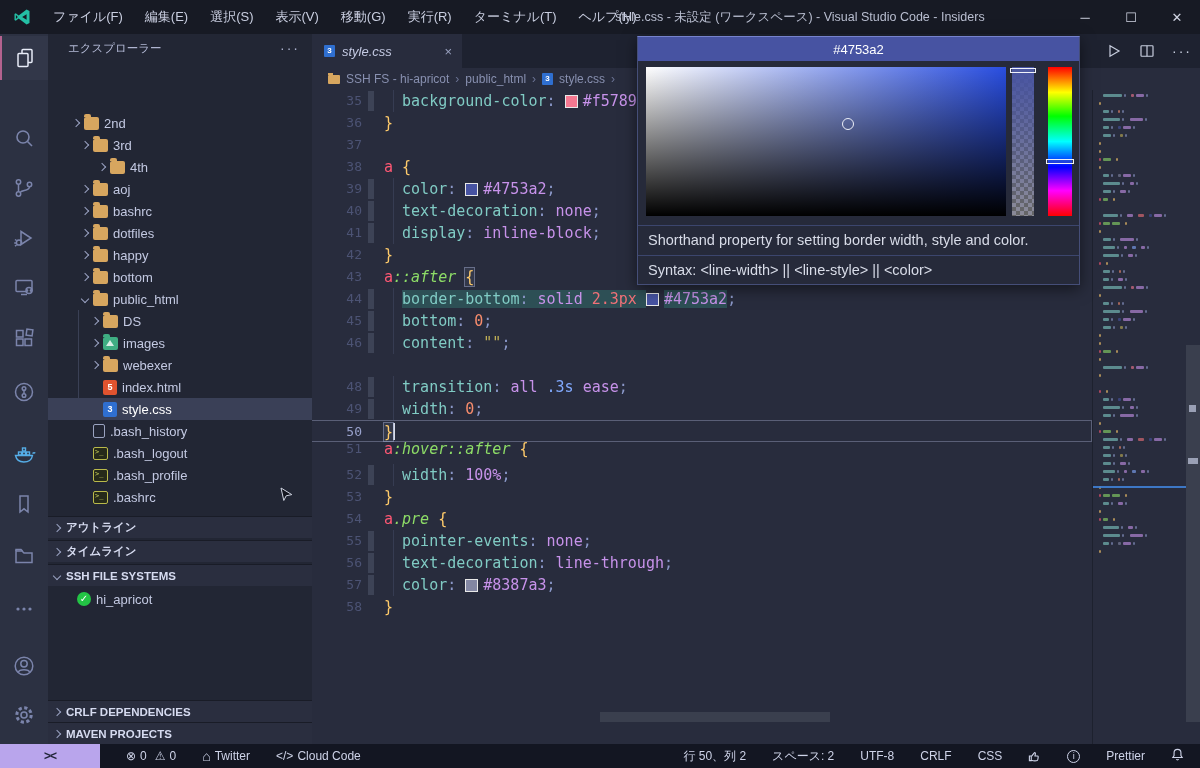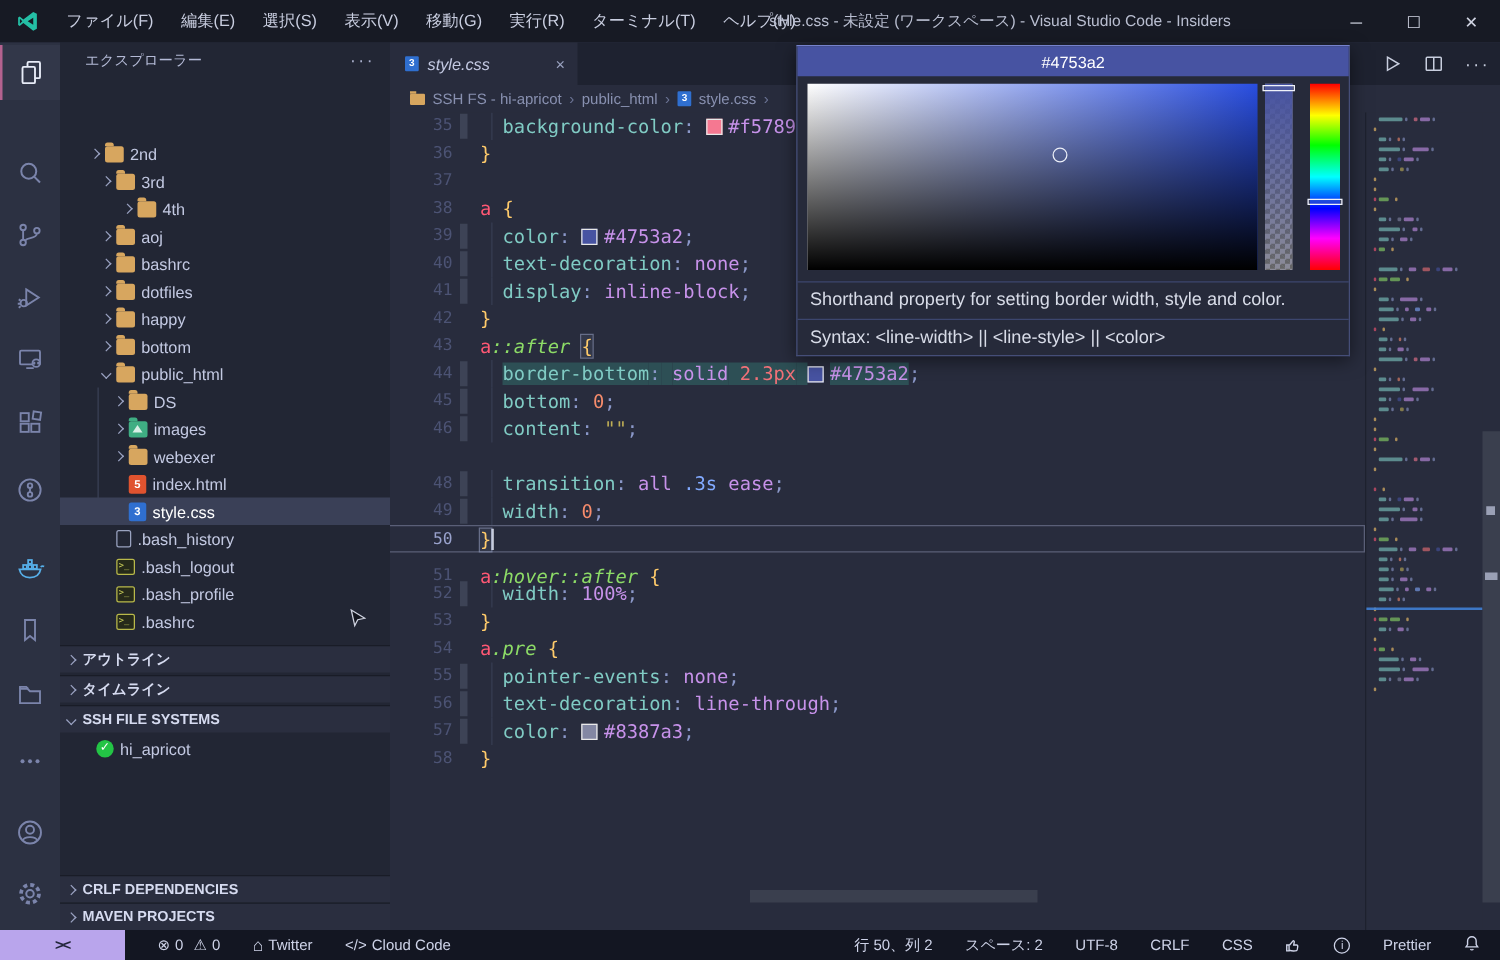--- a/index.html
+++ b/index.html
@@ -429,21 +429,21 @@
         <div class="cl" style="top: 110px;"><span class="ln">40</span><span class="gutbar"></span><span class="iguide"></span><span class="code"><span class="">  </span><span class="tk-prop">text-decoration</span><span class="tk-punc">:</span><span class=""> </span><span class="tk-val">none</span><span class="tk-punc">;</span></span></div>
         <div class="cl" style="top: 132px;"><span class="ln">41</span><span class="gutbar"></span><span class="iguide"></span><span class="code"><span class="">  </span><span class="tk-prop">display</span><span class="tk-punc">:</span><span class=""> </span><span class="tk-val">inline-block</span><span class="tk-punc">;</span></span></div>
         <div class="cl" style="top: 154px;"><span class="ln">42</span><span class="code"><span class="tk-brace">}</span></span></div>
         <div class="cl" style="top: 176px;"><span class="ln">43</span><span class="code"><span class="tk-sel">a</span><span class="tk-pseudo">::after</span><span class=""> </span><span class="tk-brace bm">{</span></span></div>
         <div class="cl" style="top: 198px;"><span class="ln">44</span><span class="gutbar"></span><span class="iguide"></span><span class="code"><span class="">  </span><span class="tk-prop hl">border-bottom</span><span class="tk-punc hl">:</span><span class=" hl"> </span><span class="tk-val hl">solid</span><span class=" hl"> </span><span class="tk-unit hl">2.3px</span><span class=" hl"> </span><span class="swatch hl" style="background: rgb(71, 83, 162);"></span><span class="tk-val hl">#4753a2</span><span class="tk-punc">;</span></span></div>
         <div class="cl" style="top: 220px;"><span class="ln">45</span><span class="gutbar"></span><span class="iguide"></span><span class="code"><span class="">  </span><span class="tk-prop">bottom</span><span class="tk-punc">:</span><span class=""> </span><span class="tk-num">0</span><span class="tk-punc">;</span></span></div>
         <div class="cl" style="top: 242px;"><span class="ln">46</span><span class="gutbar"></span><span class="iguide"></span><span class="code"><span class="">  </span><span class="tk-prop">content</span><span class="tk-punc">:</span><span class=""> </span><span class="tk-str">""</span><span class="tk-punc">;</span></span></div>
         <div class="cl" style="top: 286px;"><span class="ln">48</span><span class="gutbar"></span><span class="iguide"></span><span class="code"><span class="">  </span><span class="tk-prop">transition</span><span class="tk-punc">:</span><span class=""> </span><span class="tk-val">all</span><span class=""> </span><span class="tk-blue">.3s</span><span class=""> </span><span class="tk-val">ease</span><span class="tk-punc">;</span></span></div>
         <div class="cl" style="top: 308px;"><span class="ln">49</span><span class="gutbar"></span><span class="iguide"></span><span class="code"><span class="">  </span><span class="tk-prop">width</span><span class="tk-punc">:</span><span class=""> </span><span class="tk-num">0</span><span class="tk-punc">;</span></span></div>
         <div class="cl cursorline" style="top: 330px;"><span class="ln">50</span><span class="code"><span class="tk-brace bm">}</span><span class="caret"></span></span></div>
-        <div class="cl" style="top: 360px;"><span class="ln">51</span><span class="code"><span class="tk-sel">a</span><span class="tk-pseudo">:hover</span><span class="tk-pseudo">::after</span><span class=""> </span><span class="tk-brace">{</span></span></div>
+        <div class="cl" style="top: 348px;"><span class="ln">51</span><span class="code"><span class="tk-sel">a</span><span class="tk-pseudo">:hover</span><span class="tk-pseudo">::after</span><span class=""> </span><span class="tk-brace">{</span></span></div>
         <div class="cl" style="top: 374px;"><span class="ln">52</span><span class="gutbar"></span><span class="iguide"></span><span class="code"><span class="">  </span><span class="tk-prop">width</span><span class="tk-punc">:</span><span class=""> </span><span class="tk-val">100%</span><span class="tk-punc">;</span></span></div>
         <div class="cl" style="top: 396px;"><span class="ln">53</span><span class="code"><span class="tk-brace">}</span></span></div>
         <div class="cl" style="top: 418px;"><span class="ln">54</span><span class="code"><span class="tk-sel">a</span><span class="tk-pseudo">.pre</span><span class=""> </span><span class="tk-brace">{</span></span></div>
         <div class="cl" style="top: 440px;"><span class="ln">55</span><span class="gutbar"></span><span class="iguide"></span><span class="code"><span class="">  </span><span class="tk-prop">pointer-events</span><span class="tk-punc">:</span><span class=""> </span><span class="tk-val">none</span><span class="tk-punc">;</span></span></div>
         <div class="cl" style="top: 462px;"><span class="ln">56</span><span class="gutbar"></span><span class="iguide"></span><span class="code"><span class="">  </span><span class="tk-prop">text-decoration</span><span class="tk-punc">:</span><span class=""> </span><span class="tk-val">line-through</span><span class="tk-punc">;</span></span></div>
         <div class="cl" style="top: 484px;"><span class="ln">57</span><span class="gutbar"></span><span class="iguide"></span><span class="code"><span class="">  </span><span class="tk-prop">color</span><span class="tk-punc">:</span><span class=""> </span><span class="swatch" style="background: rgb(131, 135, 163);"></span><span class="tk-val">#8387a3</span><span class="tk-punc">;</span></span></div>
         <div class="cl" style="top: 506px;"><span class="ln">58</span><span class="code"><span class="tk-brace">}</span></span></div>
       </div>
     <div class="minimap">
         <div class="mm-line" style="top: 4px;">

